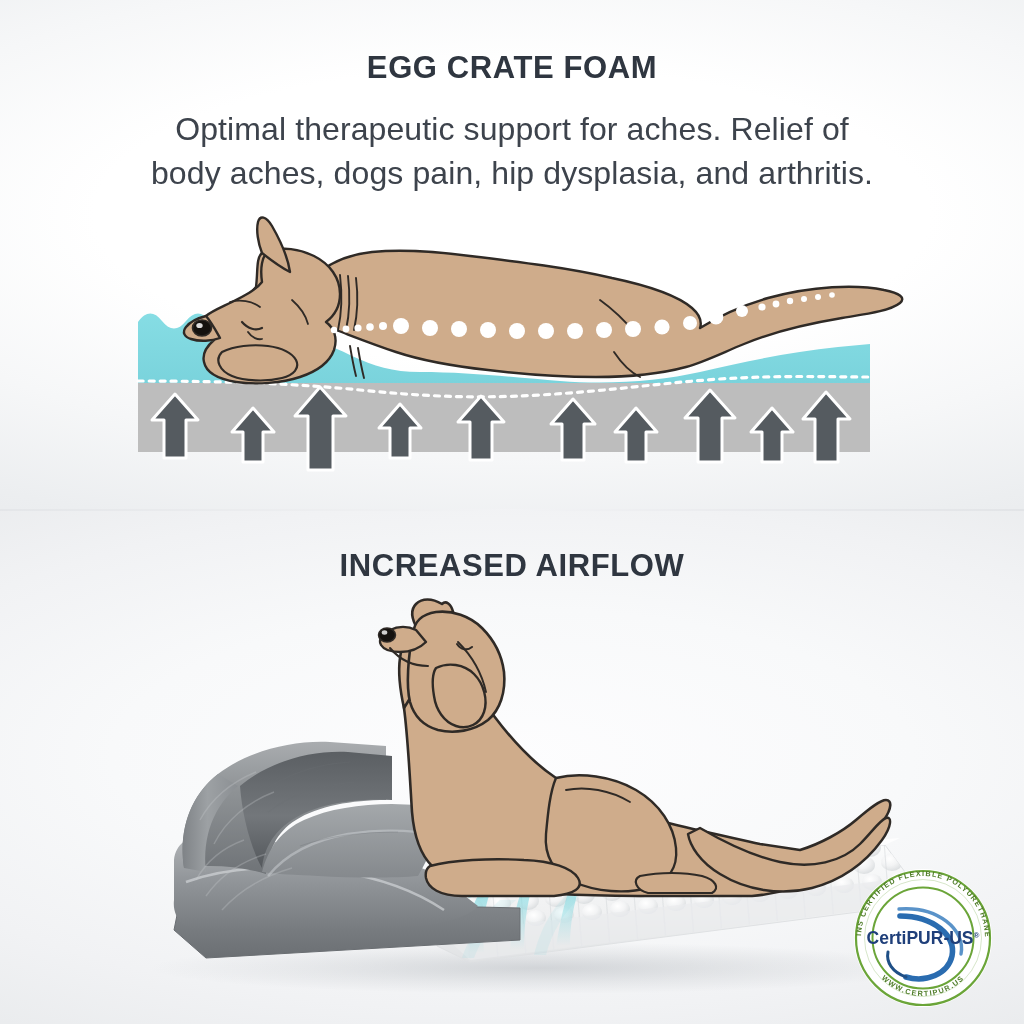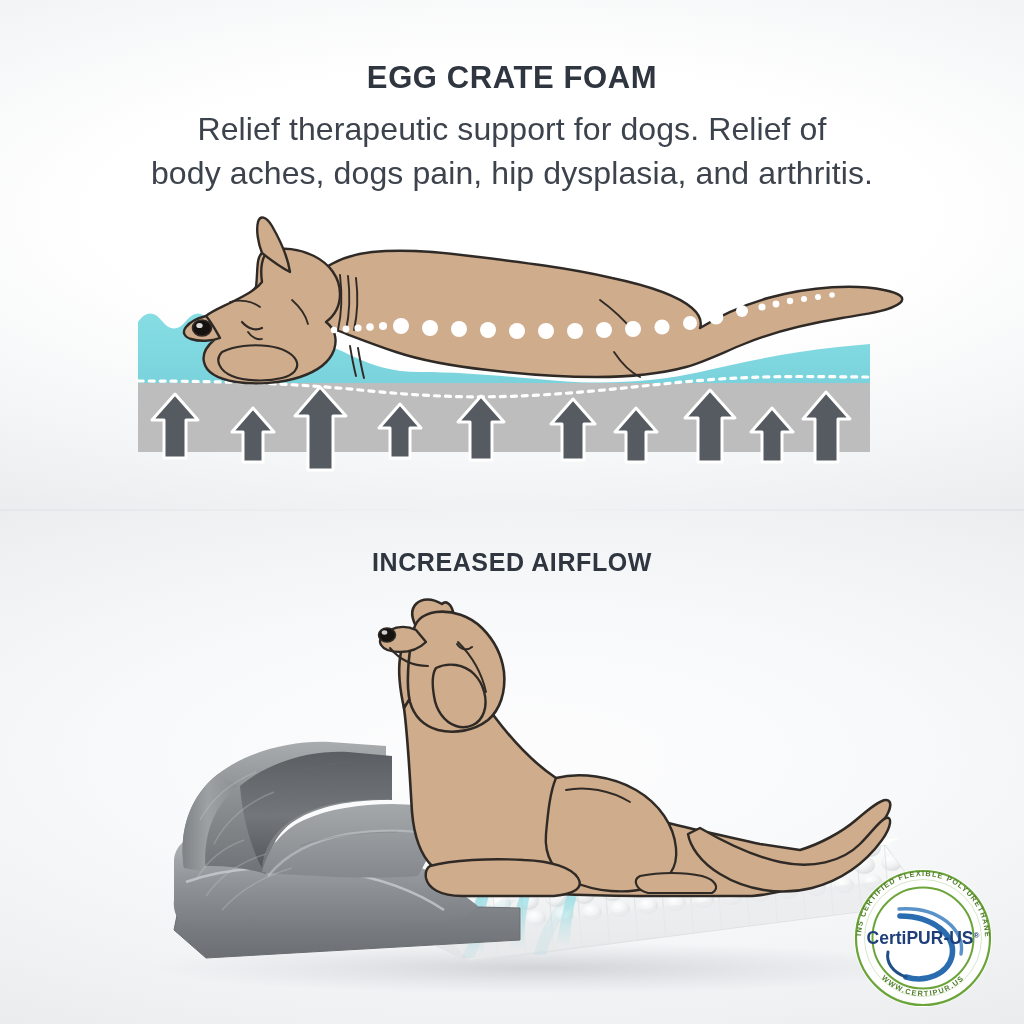--- a/index.html
+++ b/index.html
@@ -27,22 +27,22 @@
     position:absolute;left:0;top:509px;width:1024px;height:2px;
     background:linear-gradient(to right,#e3e5e8,#eeeff1 35%,#f2f3f5 50%,#eaebee 70%,#e1e3e6);
     opacity:.9;
   }
 
   
   .heading{
     position:absolute;left:0;width:1024px;text-align:center;
     color:#2f3640;font-weight:700;letter-spacing:.6px;
   }
-  #h-top{top:60px;font-size:31px;}
-  #h-bottom{top:548px;font-size:25px;}
+  #h-top{top:50px;font-size:31px;}
+  #h-bottom{top:548px;font-size:31px;}
   .subhead{
     position:absolute;left:40px;width:944px;text-align:center;
     color:#3d434c;font-size:32px;line-height:1.36;font-weight:400;
     letter-spacing:.1px;
   }
   #sub-top{top:108px;}
   .subhead .ln{display:block;}
 
   
   .stage{position:absolute;left:0;top:0;width:1024px;height:1024px;}
@@ -51,21 +51,21 @@
 </head>
 <body>
 
 <div class="page">
 
   <div class="panel panel-top"></div>
 
   <div class="heading" id="h-top">EGG CRATE FOAM</div>
 
   <div class="subhead" id="sub-top">
-    <span class="ln">Relief therapeutic support for dogs. Relief of</span>
+    <span class="ln">Optimal therapeutic support for aches. Relief of</span>
     <span class="ln">body aches, dogs pain, hip dysplasia, and arthritis.</span>
   </div>
 
   <div class="panel panel-bottom"></div>
   <div class="panel-divider"></div>
 
   <div class="heading" id="h-bottom">INCREASED AIRFLOW</div>
 
   <svg class="stage" width="1024" height="1024" viewBox="0 0 1024 1024">
     <defs>

